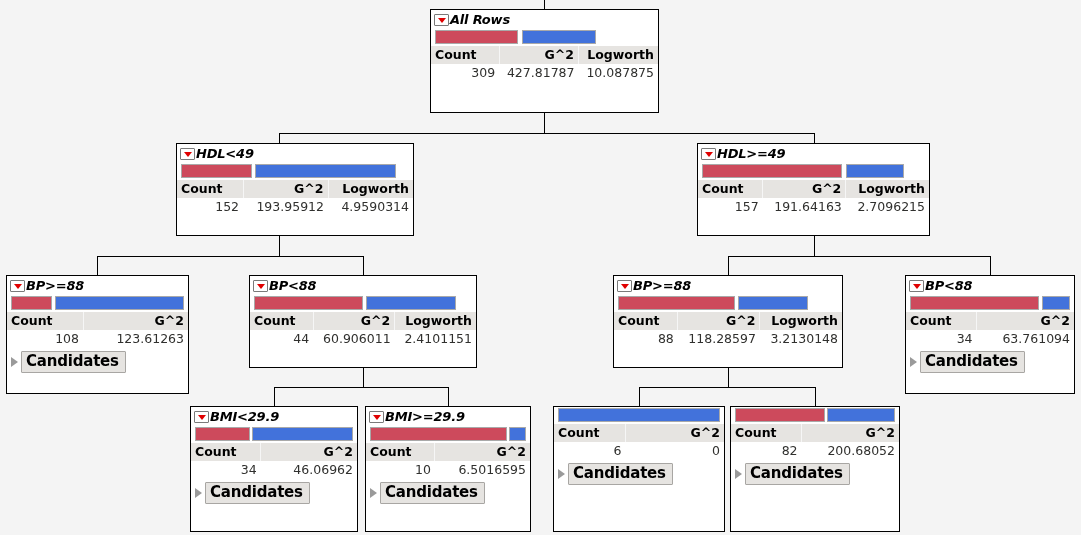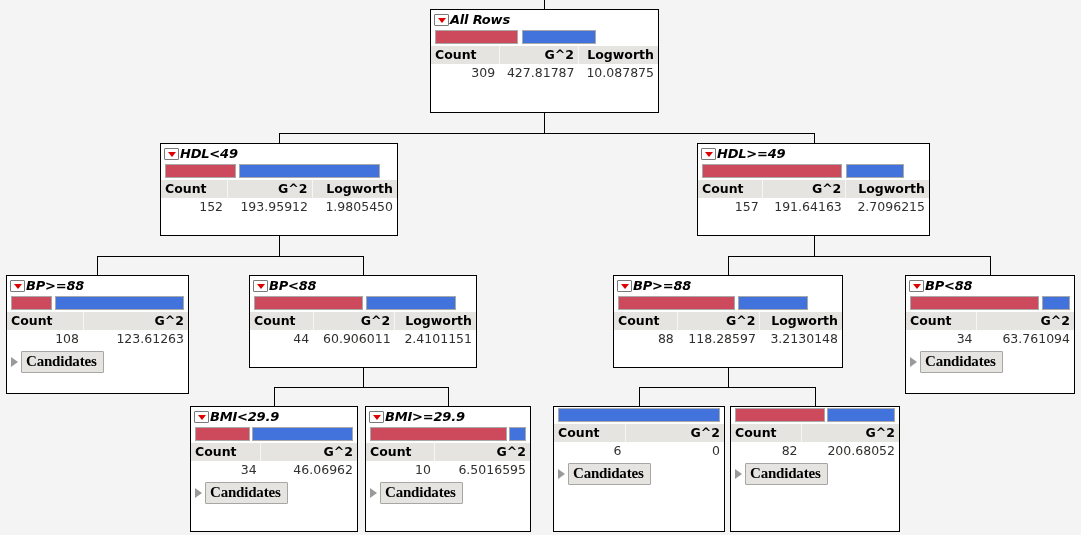--- a/index.html
+++ b/index.html
@@ -130,21 +130,20 @@
     white-space: nowrap;
     background: #ffffff;
   }
 
   
   .cand-row {
     display: flex;
     align-items: center;
     padding: 3px 0 3px 4px;
     background: #ffffff;
-    font-family: Liberation Serif, serif;
   }
   .cand-arrow {
     width: 0; height: 0;
     border-top: 5px solid transparent;
     border-bottom: 5px solid transparent;
     border-left: 7px solid #9a9a9a;
     margin-right: 3px;
     flex: 0 0 auto;
   }
   .cand-btn {
@@ -215,21 +214,21 @@
         </thead>
         <tbody>
           <tr>
             <td>309</td>
             <td>427.81787</td>
             <td>10.087875</td>
           </tr>
         </tbody>
       </table>
     </div>
-    <div class="node" style="left: 160px; top: 143px; width: 238px; height: 93px;">
+    <div class="node" style="left: 176px; top: 143px; width: 238px; height: 93px;">
       <div class="node-title">
         <div class="tri-btn">
           <div class="tri"></div>
         </div>
         <span class="node-label">HDL&lt;49</span>
       </div>
       <div class="bar-row">
         <div class="bar-track">
           <div class="seg seg-red" style="width: 31%;"></div>
           <div class="seg-gap" style="width: 1.5%;"></div>
@@ -247,21 +246,21 @@
           <tr>
             <th class="lbl">Count</th>
             <th>G^2</th>
             <th>Logworth</th>
           </tr>
         </thead>
         <tbody>
           <tr>
             <td>152</td>
             <td>193.95912</td>
-            <td>1.9805450</td>
+            <td>4.9590314</td>
           </tr>
         </tbody>
       </table>
     </div>
     <div class="node" style="left: 697px; top: 143px; width: 233px; height: 93px;">
       <div class="node-title">
         <div class="tri-btn">
           <div class="tri"></div>
         </div>
         <span class="node-label">HDL&gt;=49</span>

